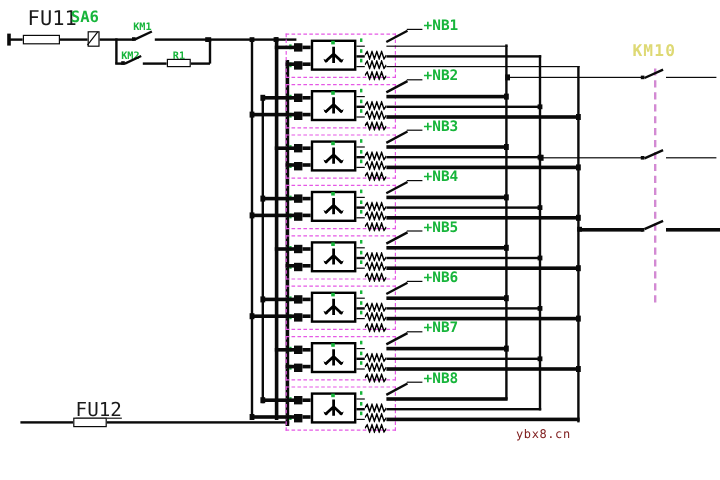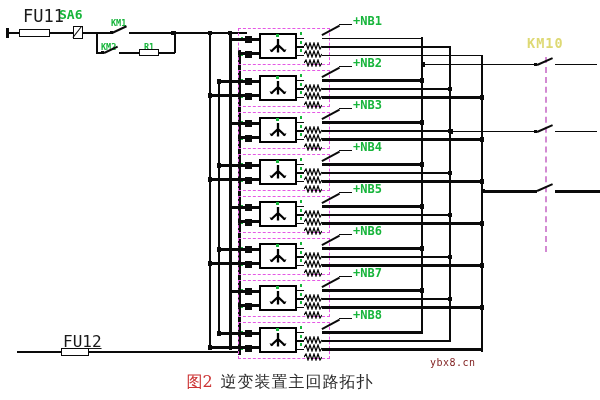--- a/index.html
+++ b/index.html
@@ -33,23 +33,20 @@
 <div id="canvas">
 
   <div class="cadlabel" style="left:23px;top:6px;font-size:17px;">FU11</div>
   <div class="greenlabel" style="left:59px;top:7px;font-size:13px;">SA6</div>
   <div class="greenlabel" style="left:111px;top:18px;font-size:8.5px;">KM1</div>
   <div class="greenlabel" style="left:101px;top:42px;font-size:8.5px;">KM2</div>
   <div class="greenlabel" style="left:144px;top:42px;font-size:8.5px;">R1</div>
   <div class="cadlabel" style="left:63px;top:332px;font-size:16px;text-decoration:underline;">FU12</div>
   <div id="km10-label" style="left:527px;top:35px;">KM10</div>
 
-  <div id="caption">
-    <span class="fig">图2</span><span class="ttl">逆变装置主回路拓扑</span>
-  </div>
 
   <div id="watermark">ybx8.cn</div>
 
   <div class="linkage" style="left:545px;top:57px;height:195px;"></div>
 <div class="dot" style="left: 6px; top: 28px; width: 2.5px; height: 10px;"></div>
     <div class="wh" style="left: 8px; top: 32px; width: 11px; height: 1.5px;"></div>
     <div class="sym" style="left: 19px; top: 28.5px; width: 31px; height: 8px;"></div>
     <div class="wh" style="left: 50px; top: 32px; width: 24px; height: 1.5px;"></div>
     <div class="sym" style="left: 73px; top: 26px; width: 10px; height: 13px;"></div>
     <div class="blade" style="left: 73px; top: 37px; width: 14px; transform: rotate(-52deg); height: 1.4px;"></div>

